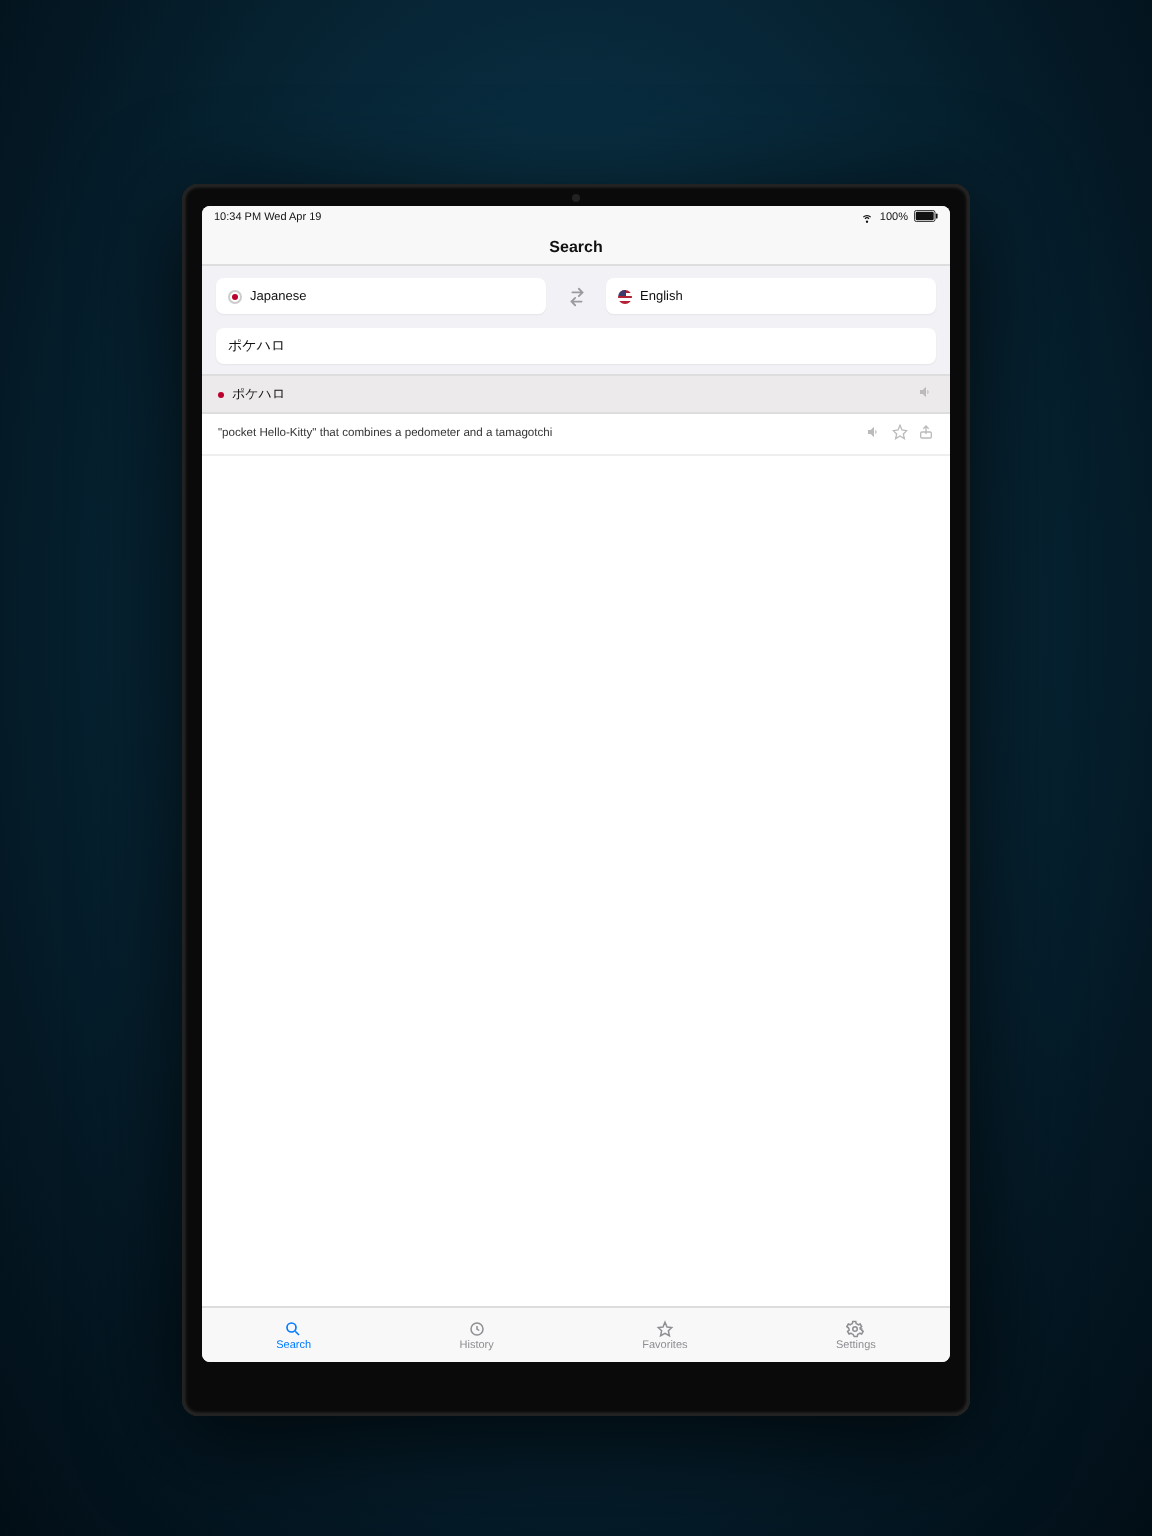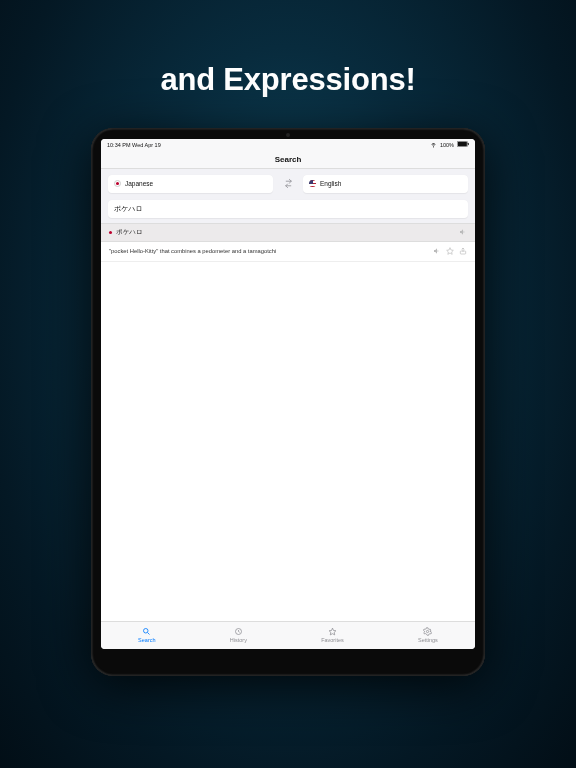--- a/index.html
+++ b/index.html
@@ -8,23 +8,23 @@
     width: 576px; height: 768px;
     background: radial-gradient(ellipse at center 40%, #0f4a62 0%, #082b3d 40%, #041824 75%, #020e16 100%);
     display: flex; flex-direction: column; align-items: center;
   }
   .headline {
     color: #fff; font-weight: 700; text-align: center;
     font-size: 31px; line-height: 1.15; margin-top: 62px; letter-spacing: -0.2px;
   }
   .device {
     margin-top: 30px;
-    width: 394px; height: 548px;
+    width: 394px; height: 616px;
     background: #0a0a0a;
-    border-radius: 22px;
+    border-radius: 8px;
     padding: 11px 10px 27px 10px;
     box-shadow: 0 10px 50px rgba(0,0,0,0.8), 0 0 0 1px #222 inset, 0 0 2px 1px #444 inset;
     position: relative;
   }
   .notch {
     position: absolute; top: 5px; left: 50%; transform: translateX(-50%);
     width: 4px; height: 4px; border-radius: 50%; background: #222;
   }
   .screen {
     width: 100%; height: 100%; background: #f2f2f6; border-radius: 4px;
@@ -81,21 +81,20 @@
   .tab { display:flex; flex-direction:column; align-items:center; font-size:5.5px; color:#8e8e93; gap:1px;}
   .tab.active { color:#007aff; }
   .tab svg { width:9px; height:9px; }
   .swap svg { width:11px; height:11px; }
 </style>
 </head>
 <body>
 
 <div class="promo">
   <div class="headline">
-    <div>and Expressions!</div>
   </div>
 
   <div class="device">
     <div class="notch"></div>
     <div class="screen">
 
       <div class="status-bar">
         <span>10:34 PM   Wed Apr 19</span>
         <span class="status-right">
           <span class="wifi">

